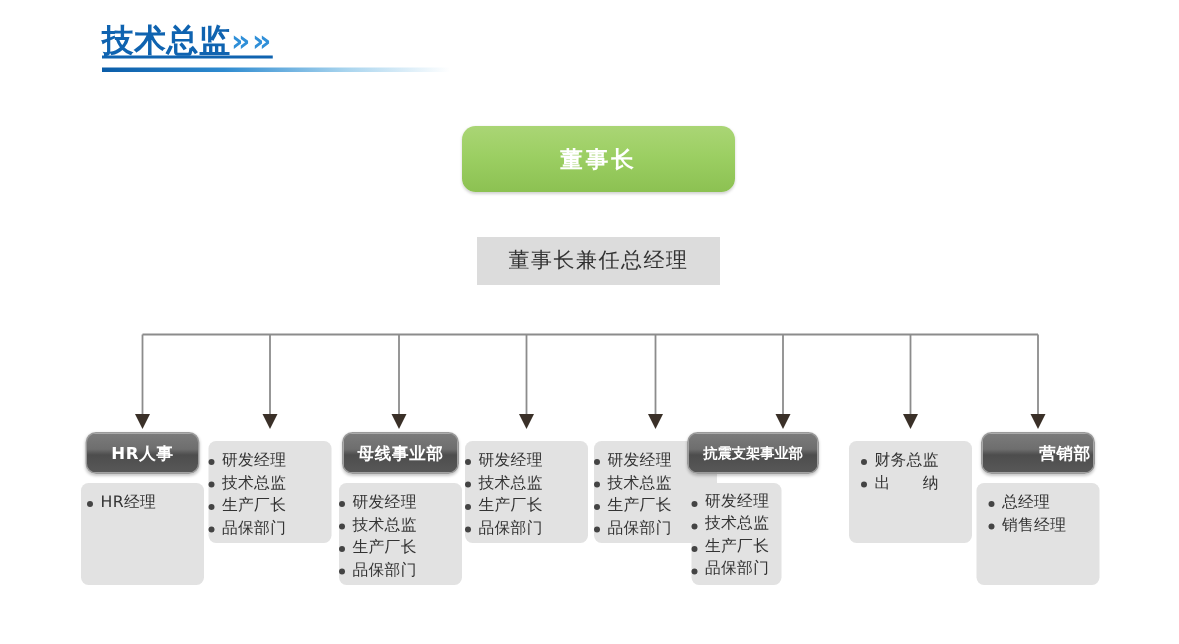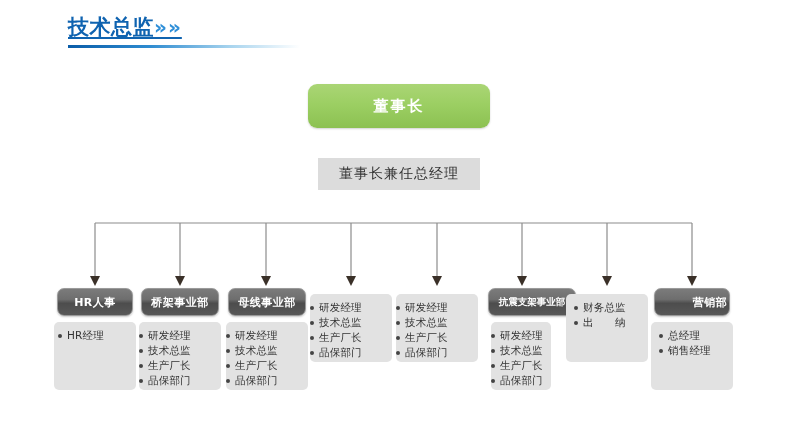--- a/index.html
+++ b/index.html
@@ -208,23 +208,20 @@
           <span class="dept-header-label">HR人事</span>
         </div>
         <div class="dept-body">
           <div class="dept-item">
             <span class="bullet"></span>
             <span class="item-text">HR经理</span>
           </div>
         </div>
       </div>
       <div class="dept-col" style="left: 139px; width: 82px;">
-        <div class="dept-header" style="width: 78px; margin-left: 2px;">
-          <span class="dept-header-label">桥架事业部</span>
-        </div>
         <div class="dept-body indent">
           <div class="dept-item">
             <span class="bullet"></span>
             <span class="item-text">研发经理</span>
           </div>
           <div class="dept-item">
             <span class="bullet"></span>
             <span class="item-text">技术总监</span>
           </div>
           <div class="dept-item">
@@ -293,21 +290,21 @@
           <div class="dept-item">
             <span class="bullet"></span>
             <span class="item-text">生产厂长</span>
           </div>
           <div class="dept-item">
             <span class="bullet"></span>
             <span class="item-text">品保部门</span>
           </div>
         </div>
       </div>
-      <div class="dept-col" style="left: 491px; width: 60px;">
+      <div class="dept-col" style="left: 461px; width: 60px; font-family: Liberation Mono, monospace;">
         <div class="dept-header tight" style="width: 88px; margin-left: -3px;">
           <span class="dept-header-label">抗震支架事业部</span>
         </div>
         <div class="dept-body indent">
           <div class="dept-item">
             <span class="bullet"></span>
             <span class="item-text">研发经理</span>
           </div>
           <div class="dept-item">
             <span class="bullet"></span>

